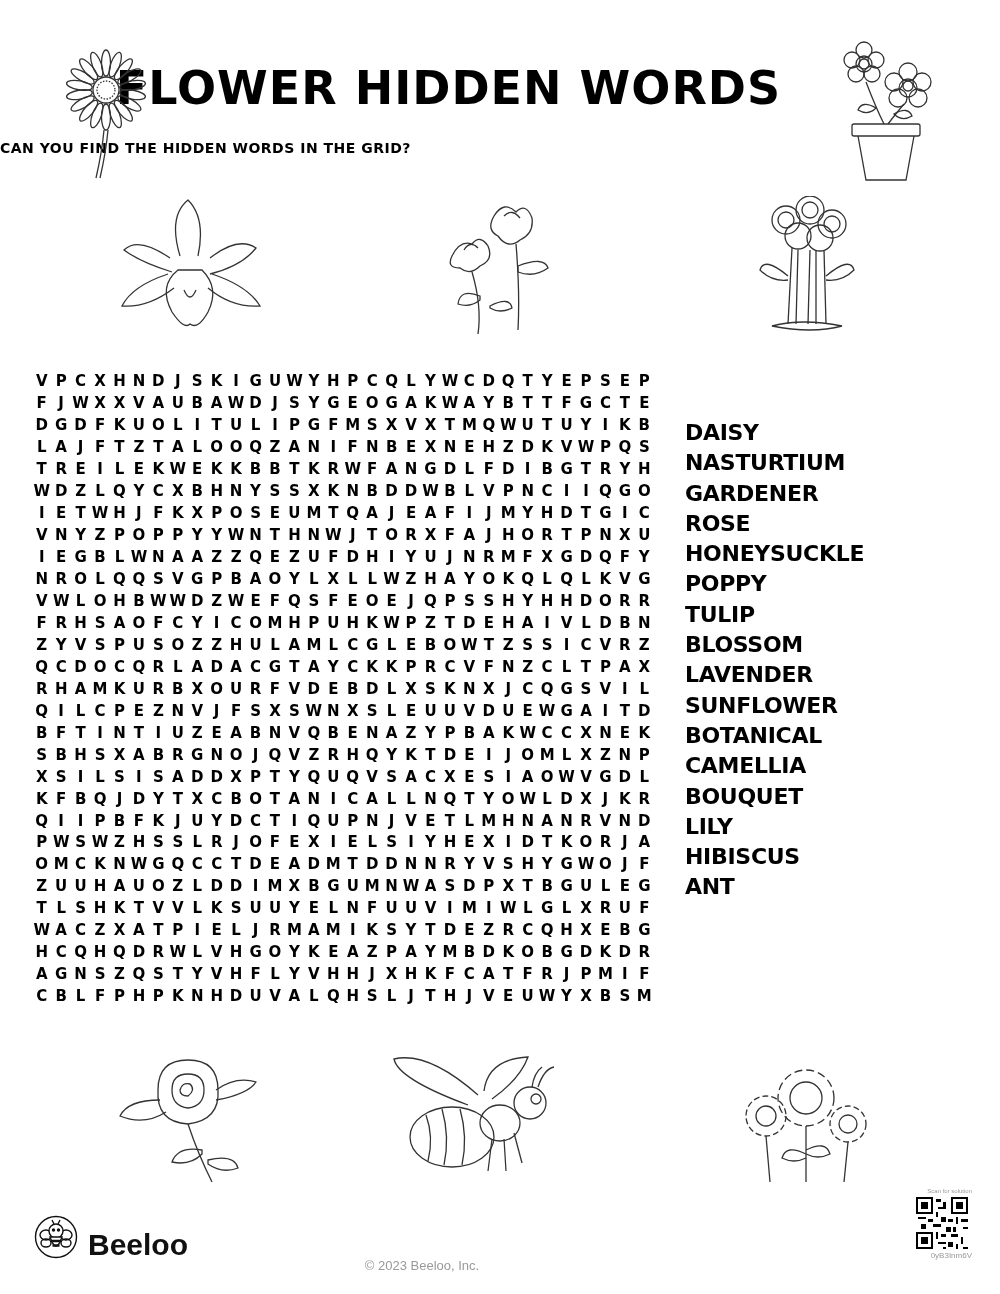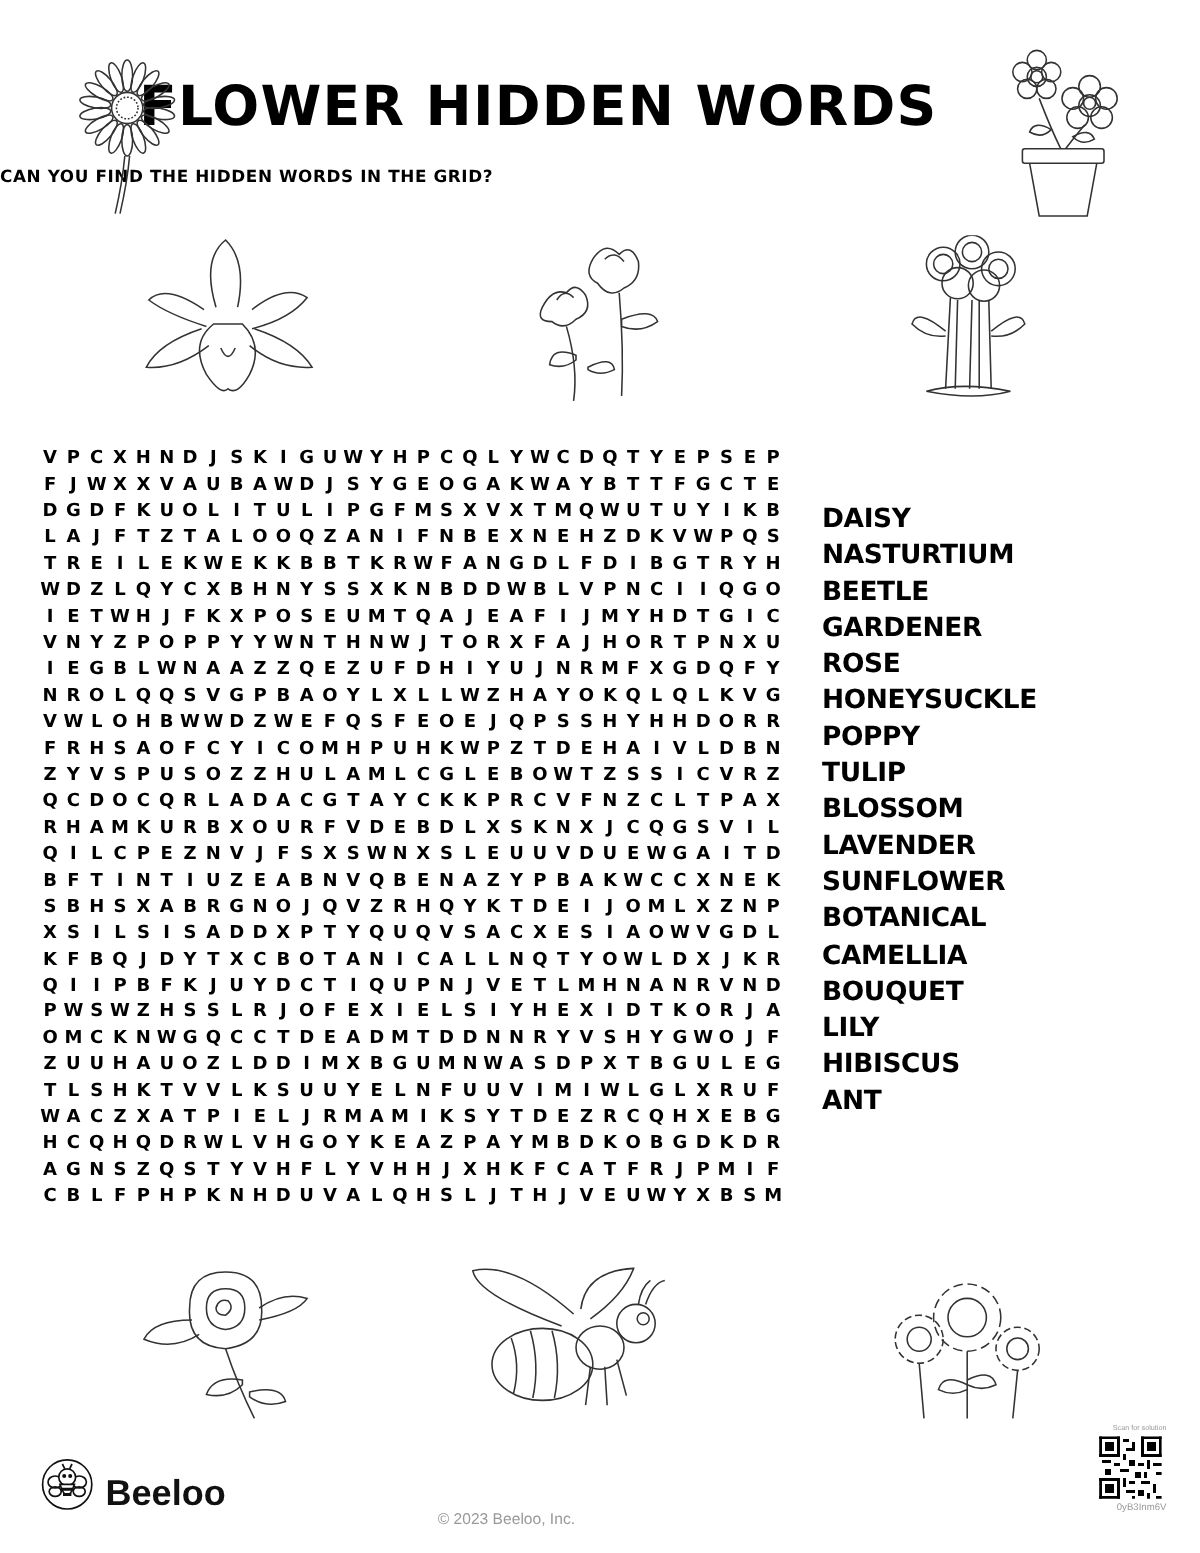--- a/index.html
+++ b/index.html
@@ -1105,21 +1105,20 @@
     <div class="cell">Y</div>
     <div class="cell">X</div>
     <div class="cell">B</div>
     <div class="cell">S</div>
     <div class="cell">M</div>
   </div>
 
 <ul class="wordlist" id="word-list">
     <li>DAISY</li>
     <li>NASTURTIUM</li>
-    <li>BEETLE</li>
     <li>GARDENER</li>
     <li>ROSE</li>
     <li>HONEYSUCKLE</li>
     <li>POPPY</li>
     <li>TULIP</li>
     <li>BLOSSOM</li>
     <li>LAVENDER</li>
     <li>SUNFLOWER</li>
     <li>BOTANICAL</li>
     <li>CAMELLIA</li>

